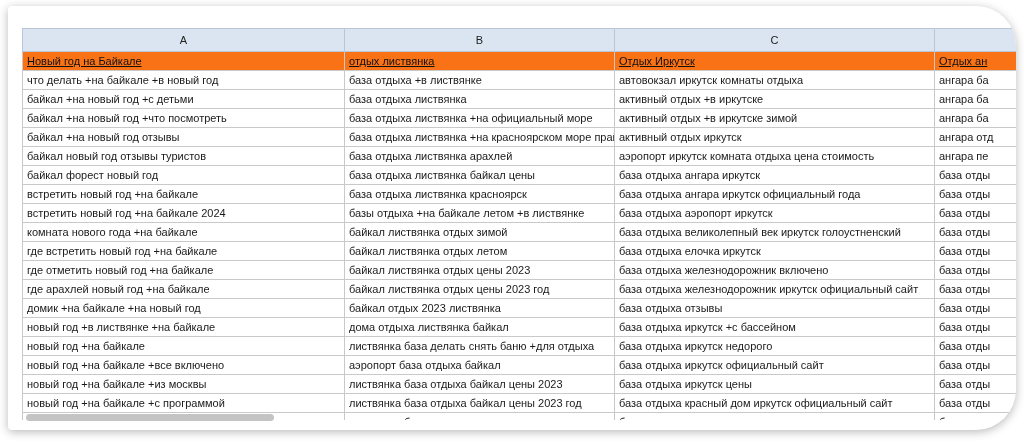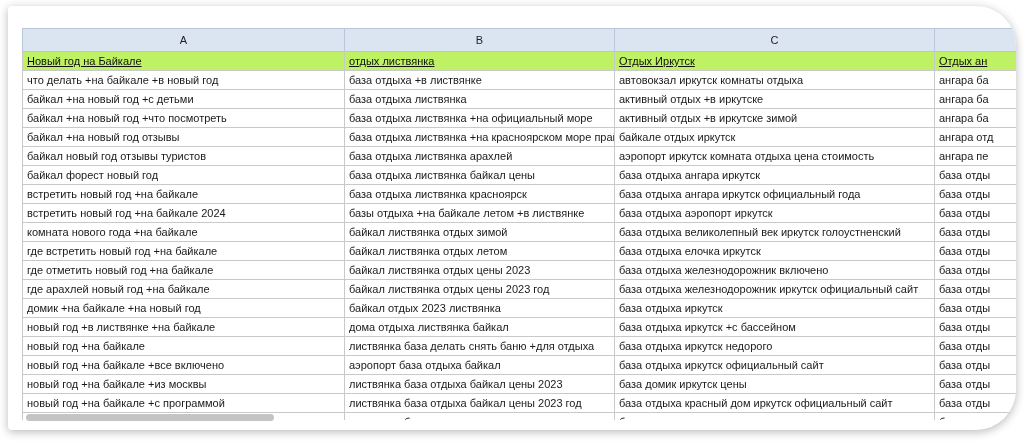--- a/index.html
+++ b/index.html
@@ -58,21 +58,21 @@
     background: #dbe5f1;
     text-align: center;
     color: #222;
     font-size: 11px;
     height: 22px;
     line-height: 22px;
     border: 1px solid #b8c6d8;
   }
   
   tr.hl td {
-    background: #bef264;
+    background: #f97316;
     color: #111;
     margin-left: 19px;
   }
   tr.hl td span.lnk {
     text-decoration: underline;
   }
   col.c1 { width: 322px; }
   col.c2 { width: 270px; }
   col.c3 { width: 320px; }
   col.c4 { width: 178px; }
@@ -131,21 +131,21 @@
             </tr>
           <tr>
               <td>байкал +на новый год +что посмотреть</td>
               <td>база отдыха листвянка +на официальный море</td>
               <td>активный отдых +в иркутске зимой</td>
               <td>ангара ба</td>
             </tr>
           <tr>
               <td>байкал +на новый год отзывы</td>
               <td>база отдыха листвянка +на красноярском море прайс</td>
-              <td>байкале отдых иркутск</td>
+              <td>активный отдых иркутск</td>
               <td>ангара отд</td>
             </tr>
           <tr>
               <td>байкал новый год отзывы туристов</td>
               <td>база отдыха листвянка арахлей</td>
               <td>аэропорт иркутск комната отдыха цена стоимость</td>
               <td>ангара пе</td>
             </tr>
           <tr>
               <td>байкал форест новый год</td>
@@ -185,21 +185,21 @@
             </tr>
           <tr>
               <td>где арахлей новый год +на байкале</td>
               <td>байкал листвянка отдых цены 2023 год</td>
               <td>база отдыха железнодорожник иркутск официальный сайт</td>
               <td>база отды</td>
             </tr>
           <tr>
               <td>домик +на байкале +на новый год</td>
               <td>байкал отдых 2023 листвянка</td>
-              <td>база отдыха иркутск</td>
+              <td>база отдыха отзывы</td>
               <td>база отды</td>
             </tr>
           <tr>
               <td>новый год +в листвянке +на байкале</td>
               <td>дома отдыха листвянка байкал</td>
               <td>база отдыха иркутск +с бассейном</td>
               <td>база отды</td>
             </tr>
           <tr>
               <td>новый год +на байкале</td>
@@ -209,21 +209,21 @@
             </tr>
           <tr>
               <td>новый год +на байкале +все включено</td>
               <td>аэропорт база отдыха байкал</td>
               <td>база отдыха иркутск официальный сайт</td>
               <td>база отды</td>
             </tr>
           <tr>
               <td>новый год +на байкале +из москвы</td>
               <td>листвянка база отдыха байкал цены 2023</td>
-              <td>база домик иркутск цены</td>
+              <td>база отдыха иркутск цены</td>
               <td>база отды</td>
             </tr>
           <tr>
               <td>новый год +на байкале +с программой</td>
               <td>листвянка база отдыха байкал цены 2023 год</td>
               <td>база отдыха красный дом иркутск официальный сайт</td>
               <td>база отды</td>
             </tr>
           <tr>
               <td>новый год +на байкале 2023</td>

